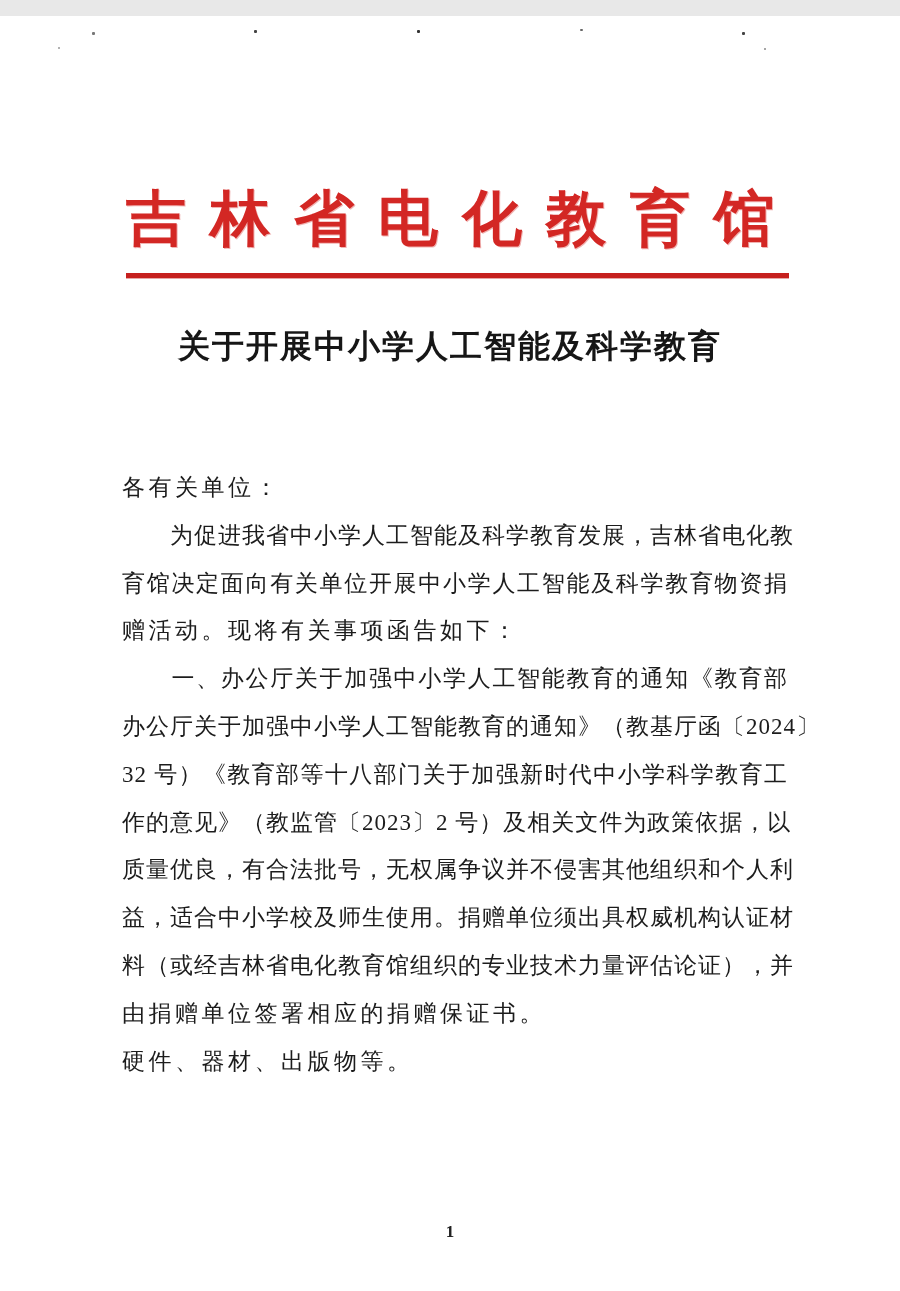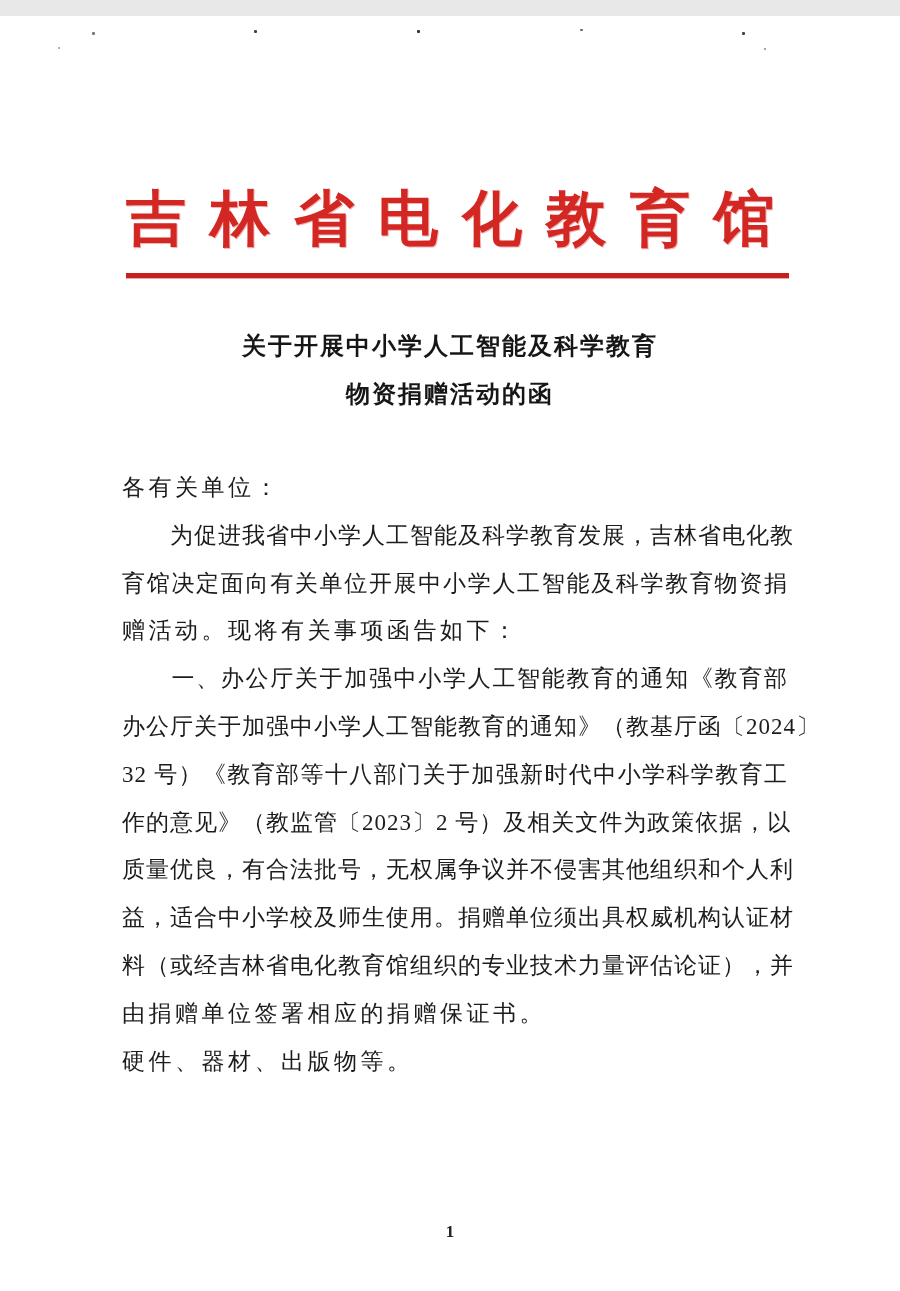--- a/index.html
+++ b/index.html
@@ -43,21 +43,21 @@
     background:#c6201e;
     box-shadow:0 1px 0 rgba(198,32,30,.4);
   }
 
   
   .doc-title{
     position:absolute;
     top:306px;left:0;width:100%;
     text-align:center;
     font-weight:700;
-    font-size:24px;
+    font-size:32px;
     line-height:48px;
     letter-spacing:2px;
     color:#161616;
   }
 
   
   .body-text{
     position:absolute;
     top:448px;left:122px;
     width:666px;
@@ -98,21 +98,20 @@
   <div class="speck sp4"></div>
   <div class="speck sp5"></div>
   <div class="speck sp6"></div>
   <div class="speck sp7"></div>
 
   <div class="letterhead">吉林省电化教育馆</div>
   <div class="red-rule"></div>
 
   <div class="doc-title">
     <div>关于开展中小学人工智能及科学教育</div>
-    <div>物资捐赠活动的函</div>
   </div>
 
   <div class="body-text" id="body-text">
       <div class="line last">各有关单位：</div>
       <div class="line">　　为促进我省中小学人工智能及科学教育发展，吉林省电化教</div>
       <div class="line">育馆决定面向有关单位开展中小学人工智能及科学教育物资捐</div>
       <div class="line last">赠活动。现将有关事项函告如下：</div>
       <div class="line">　　一、办公厅关于加强中小学人工智能教育的通知《教育部</div>
       <div class="line">办公厅关于加强中小学人工智能教育的通知》（教基厅函〔2024〕</div>
       <div class="line">32 号）《教育部等十八部门关于加强新时代中小学科学教育工</div>

